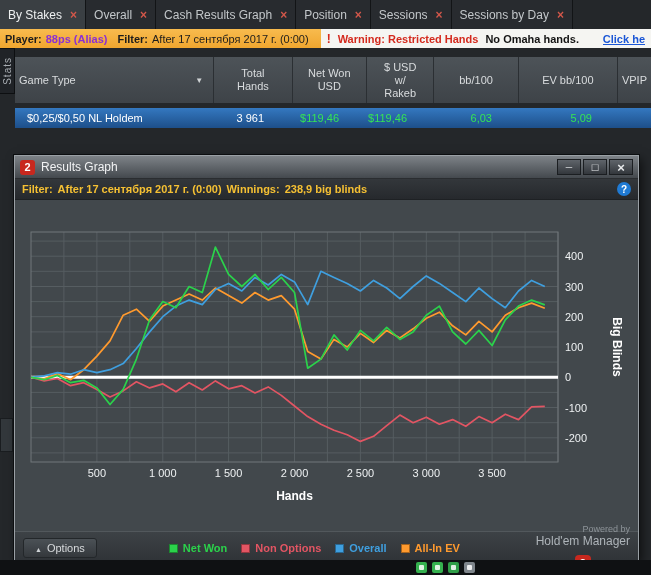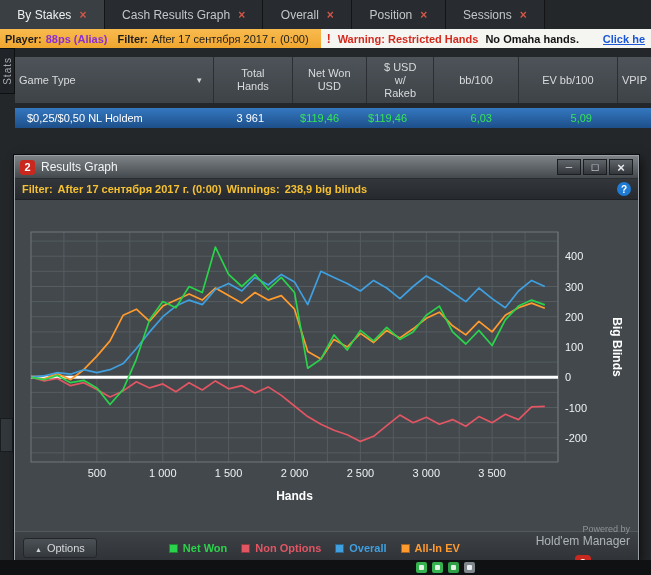--- a/index.html
+++ b/index.html
@@ -114,33 +114,37 @@
 <body>
 
 <div id="screen">
 
   <div class="tab-bar">
       <div class="tab active">
         <span>By Stakes</span>
         <span class="tab-close"></span>
       </div>
       <div class="tab">
+        <span>Overall</span>
+        <span class="tab-close"></span>
+      </div>
+      <div class="tab">
         <span>Cash Results Graph</span>
         <span class="tab-close"></span>
       </div>
       <div class="tab">
-        <span>Overall</span>
-        <span class="tab-close"></span>
-      </div>
-      <div class="tab">
         <span>Position</span>
         <span class="tab-close"></span>
       </div>
       <div class="tab">
         <span>Sessions</span>
+        <span class="tab-close"></span>
+      </div>
+      <div class="tab">
+        <span>Sessions by Day</span>
         <span class="tab-close"></span>
       </div>
     </div>
 
   <div class="filter-bar">
     <span class="fb-label">Player:</span>
     <span class="fb-player">88ps (Alias)</span>
     <span class="fb-label">Filter:</span>
     <span class="fb-value">After 17 сентября 2017 г. (0:00)</span>
     <div class="warning-area">

